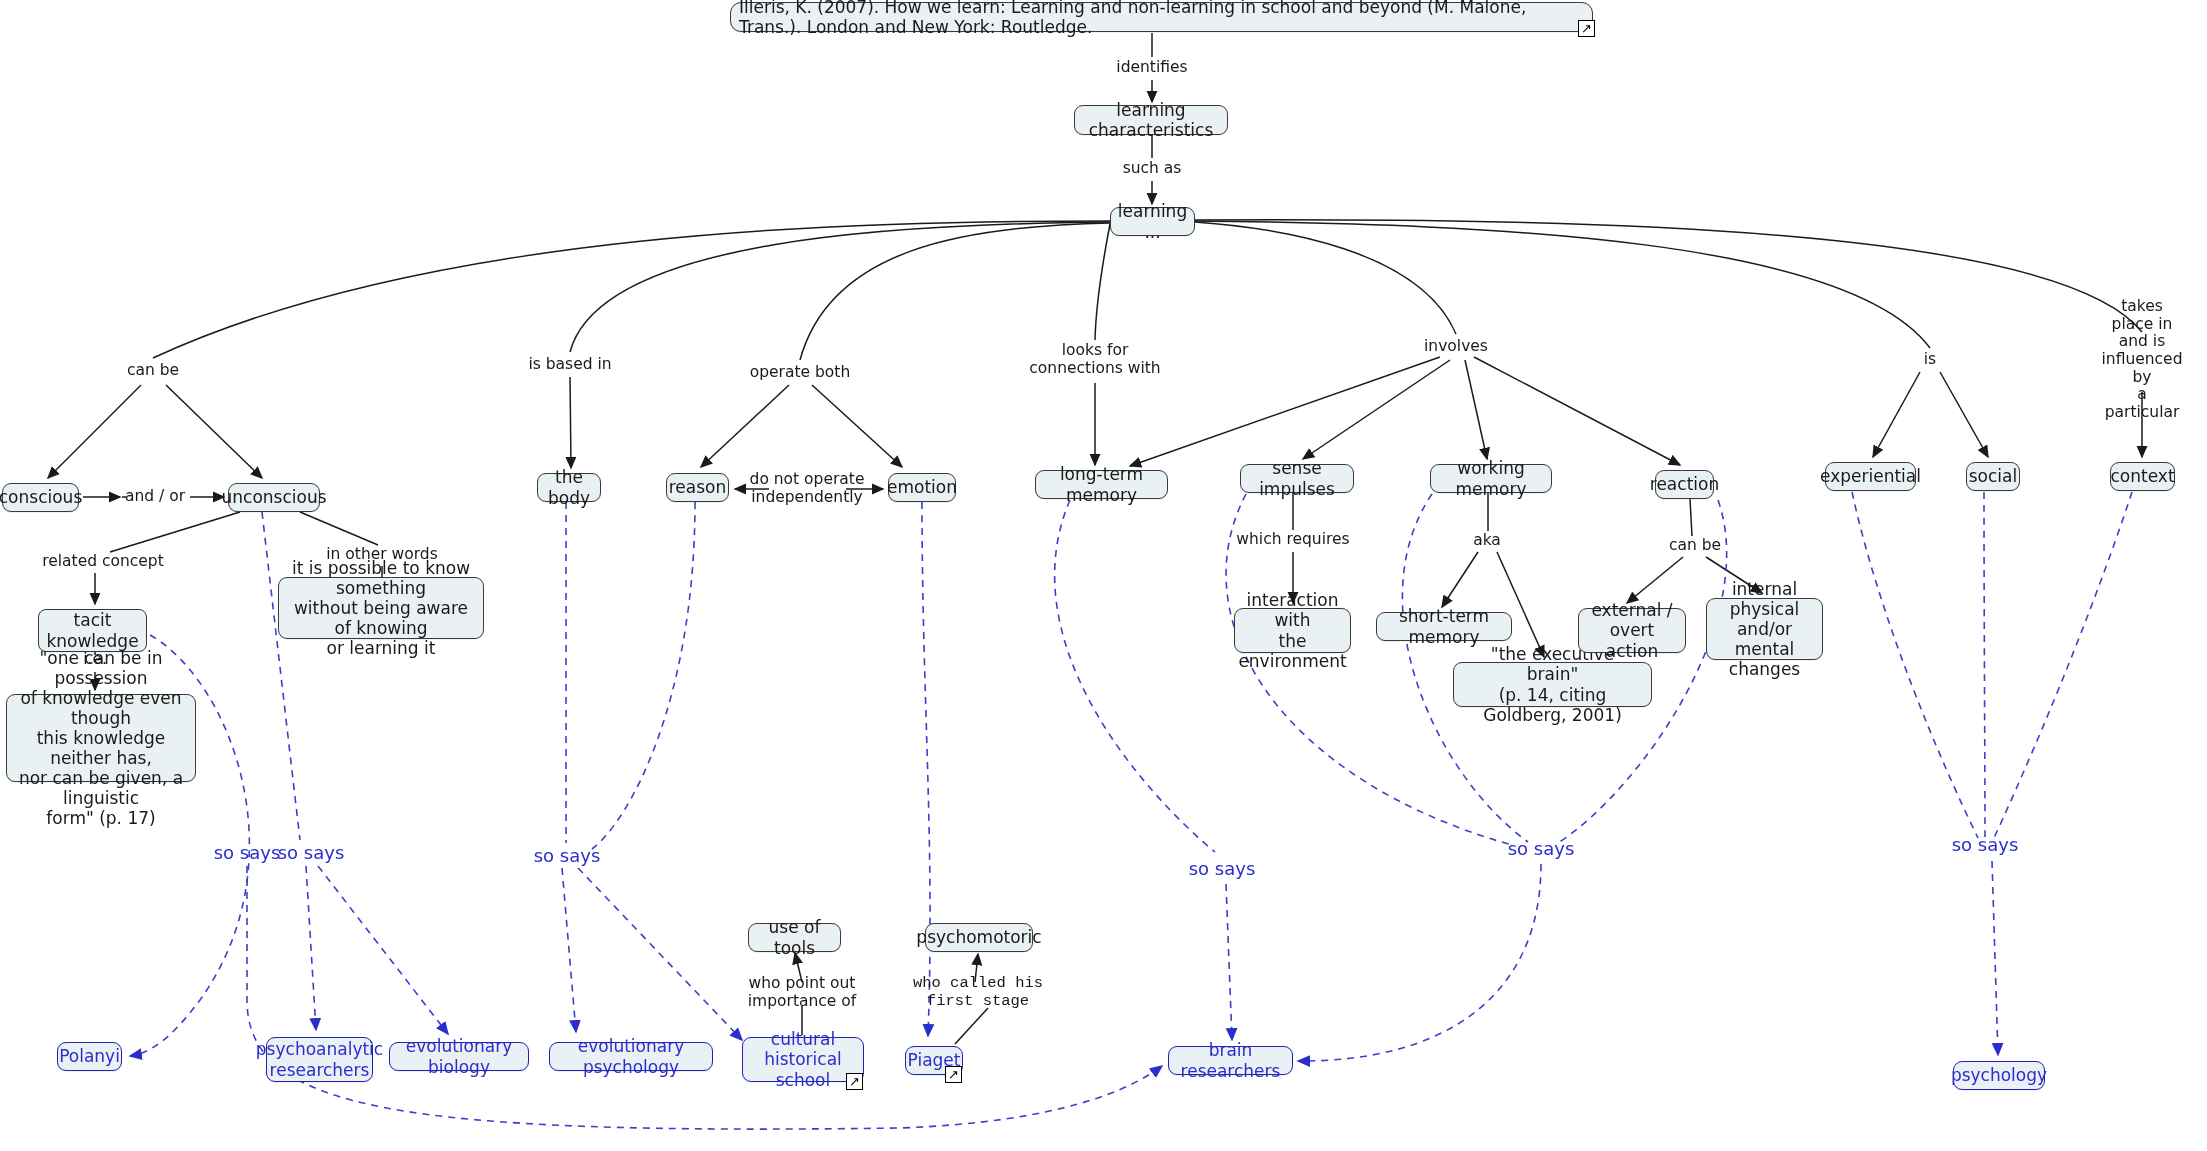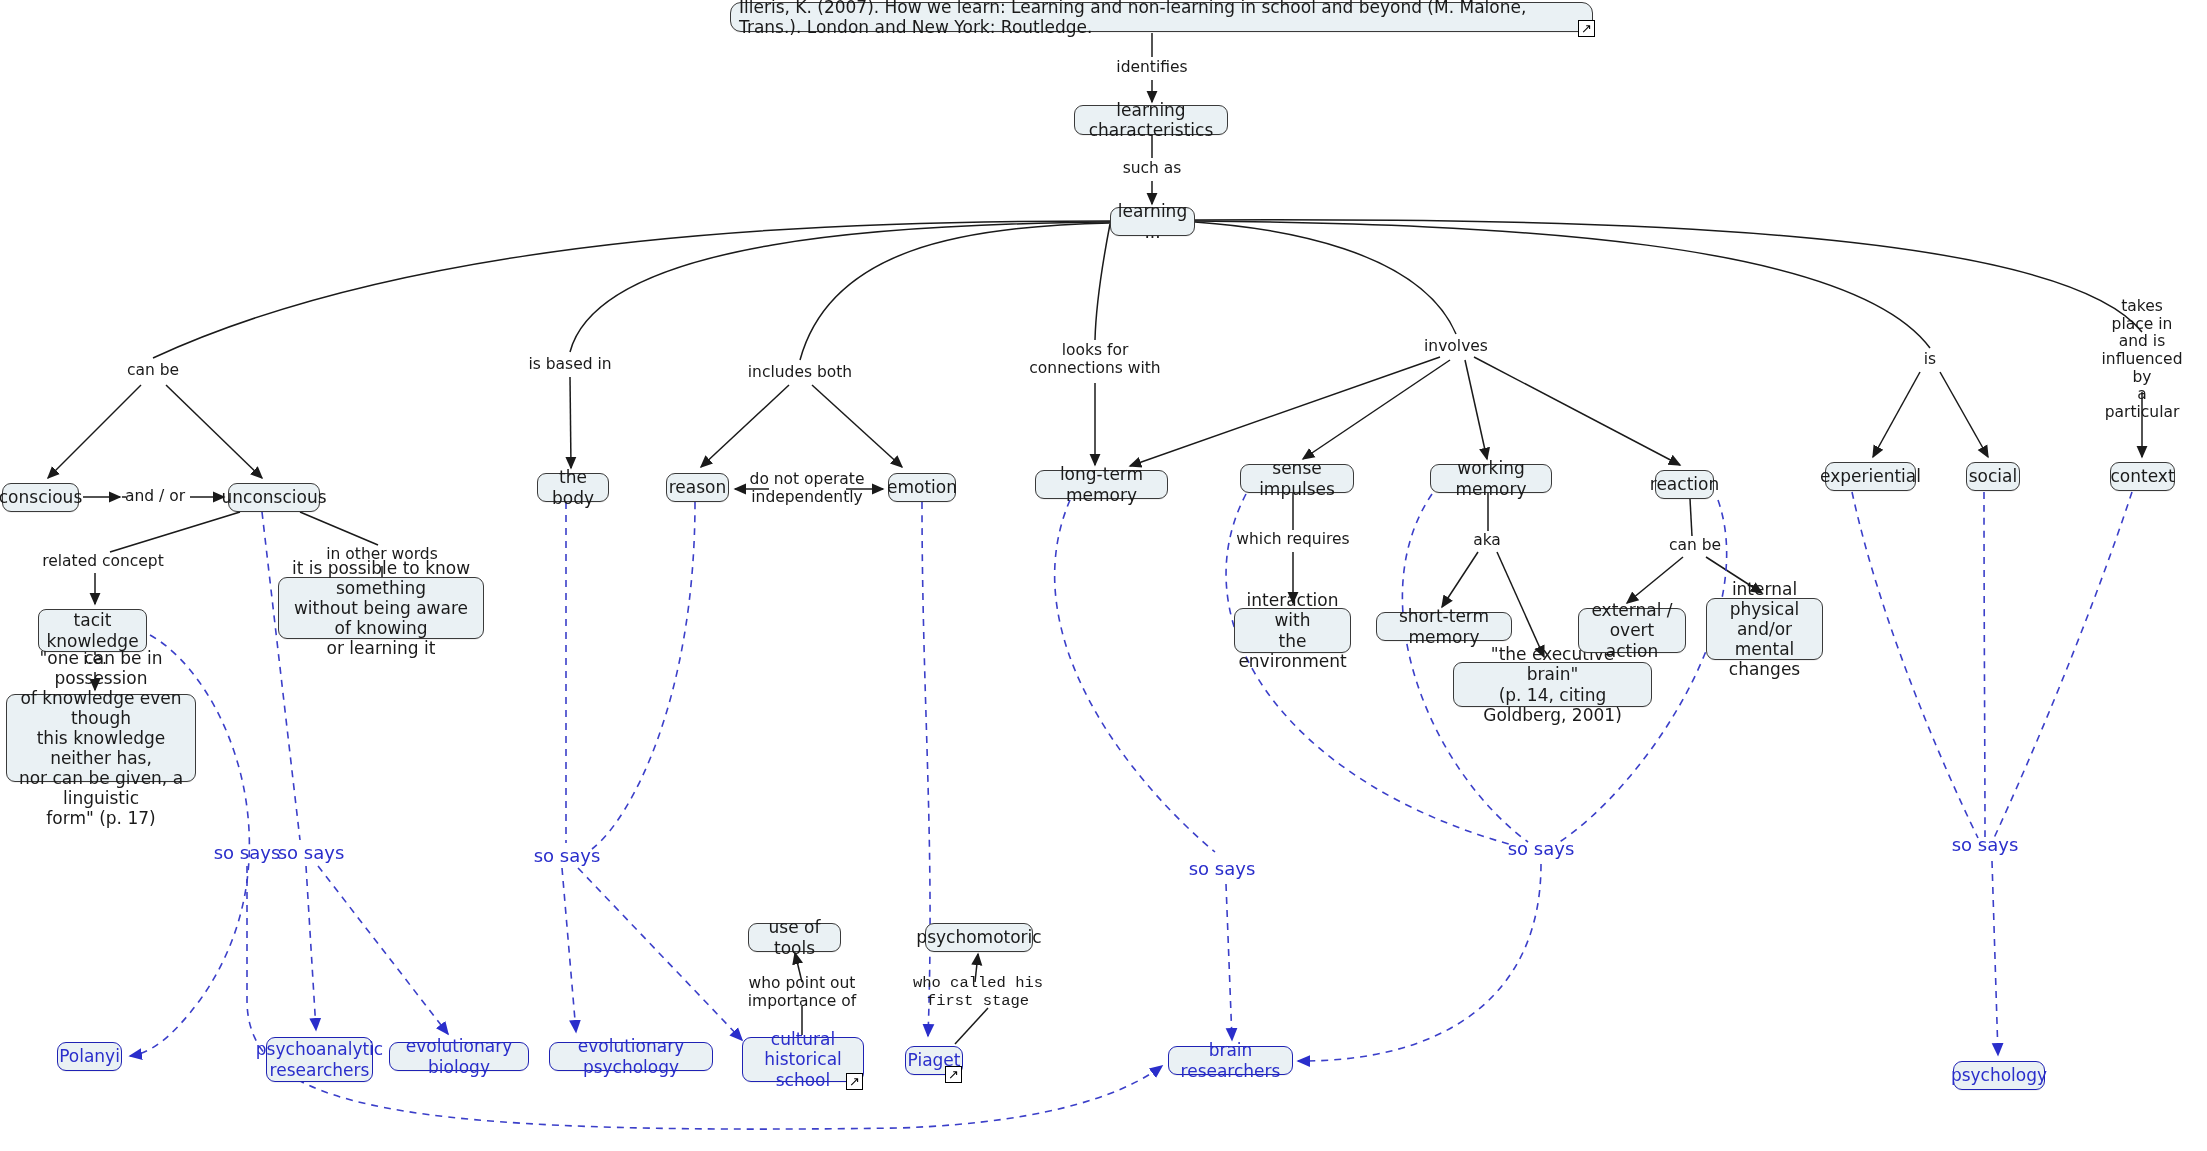--- a/index.html
+++ b/index.html
@@ -216,21 +216,21 @@
       <div class="node" style="left: 228px; top: 483px; width: 92px; height: 29px;"><span>unconscious</span></div>
       <div class="node" style="left: 38px; top: 609px; width: 109px; height: 43px; border-radius: 8px;"><span>tacit knowledge</span></div>
       <div class="node" style="left: 6px; top: 694px; width: 190px; height: 88px;"><span>"one can be in possession
 of knowledge even though
 this knowledge neither has,
 nor can be given, a linguistic
 form" (p. 17)</span></div>
       <div class="node" style="left: 278px; top: 577px; width: 206px; height: 62px;"><span>it is possible to know something
 without being aware of knowing
 or learning it</span></div>
-      <div class="node" style="left: 537px; top: 473px; width: 72px; height: 29px;"><span>the body</span></div>
+      <div class="node" style="left: 537px; top: 473px; width: 64px; height: 29px;"><span>the body</span></div>
       <div class="node" style="left: 666px; top: 473px; width: 63px; height: 29px;"><span>reason</span></div>
       <div class="node" style="left: 888px; top: 473px; width: 68px; height: 29px;"><span>emotion</span></div>
       <div class="node" style="left: 1035px; top: 470px; width: 133px; height: 29px;"><span>long-term memory</span></div>
       <div class="node" style="left: 1240px; top: 464px; width: 114px; height: 29px;"><span>sense impulses</span></div>
       <div class="node" style="left: 1430px; top: 464px; width: 122px; height: 29px;"><span>working memory</span></div>
       <div class="node" style="left: 1655px; top: 470px; width: 59px; height: 29px;"><span>reaction</span></div>
       <div class="node" style="left: 1234px; top: 608px; width: 117px; height: 45px;"><span>interaction with
 the environment</span></div>
       <div class="node" style="left: 1376px; top: 612px; width: 136px; height: 29px;"><span>short-term memory</span></div>
       <div class="node" style="left: 1453px; top: 662px; width: 199px; height: 45px;"><span>"the executive brain"
@@ -257,21 +257,21 @@
       <div class="res-icon" style="left: 945px; top: 1066px;">↗</div>
       <div class="node blue" style="left: 1168px; top: 1046px; width: 125px; height: 29px;"><span>brain researchers</span></div>
       <div class="node blue" style="left: 1953px; top: 1061px; width: 92px; height: 29px;"><span>psychology</span></div>
     </div>
 
   <div id="labels-layer">
       <div class="edge-label" style="left: 1152px; top: 68px;">identifies</div>
       <div class="edge-label" style="left: 1152px; top: 169px;">such as</div>
       <div class="edge-label" style="left: 153px; top: 371px;">can be</div>
       <div class="edge-label" style="left: 570px; top: 365px;">is based in</div>
-      <div class="edge-label" style="left: 800px; top: 373px;">includes both</div>
+      <div class="edge-label" style="left: 800px; top: 373px;">operate both</div>
       <div class="edge-label" style="left: 1095px; top: 360px;">looks for
 connections with</div>
       <div class="edge-label" style="left: 1456px; top: 347px;">involves</div>
       <div class="edge-label" style="left: 1930px; top: 360px;">is</div>
       <div class="edge-label" style="left: 2142px; top: 360px;">takes place in
 and is influenced by
 a particular</div>
       <div class="edge-label" style="left: 155px; top: 497px;">and / or</div>
       <div class="edge-label" style="left: 103px; top: 562px;">related concept</div>
       <div class="edge-label" style="left: 382px; top: 555px;">in other words</div>

